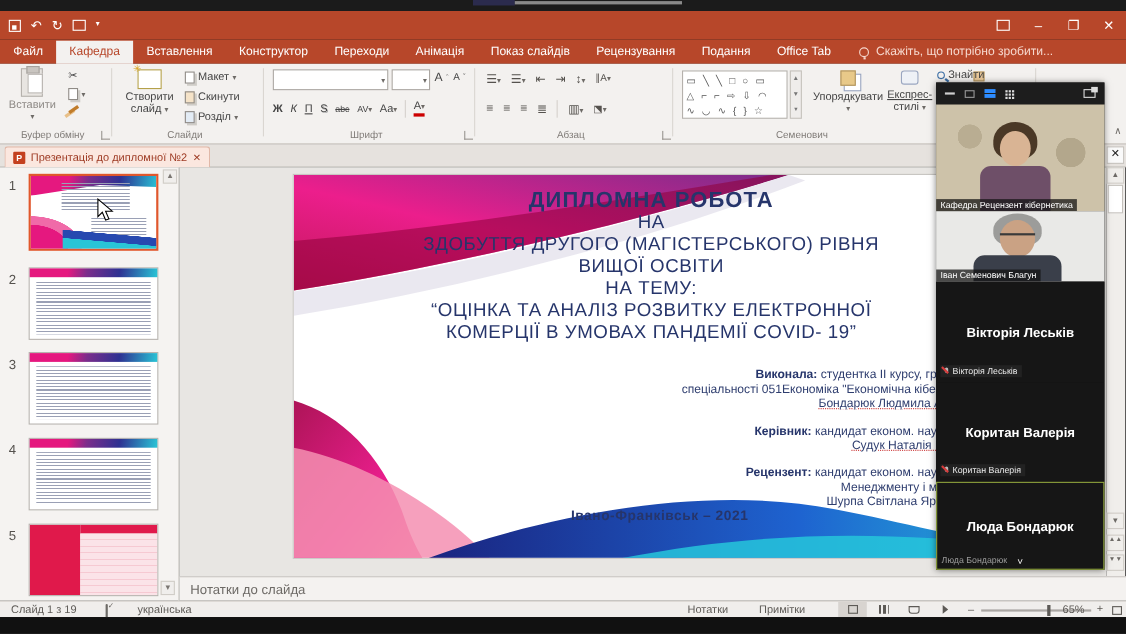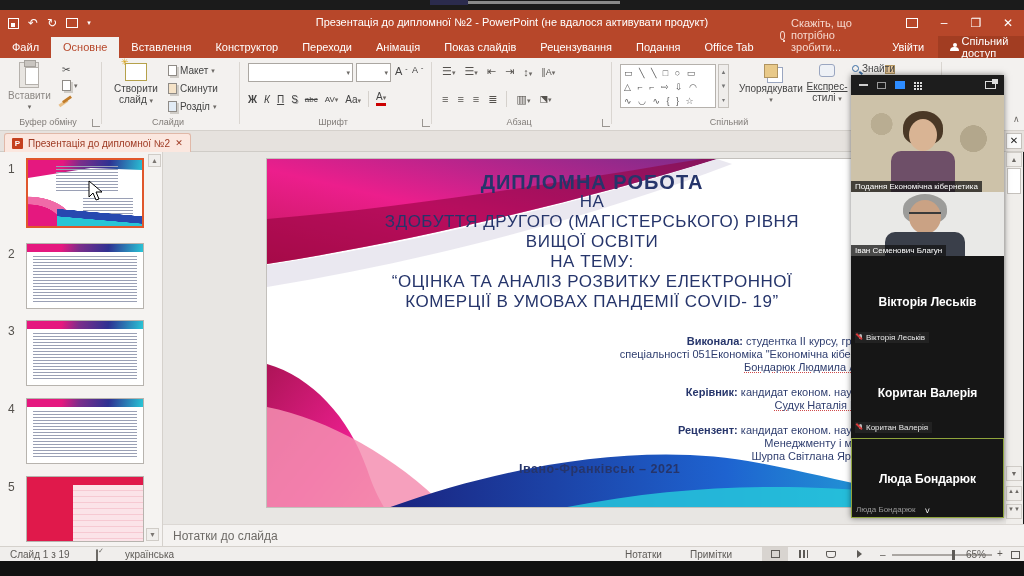--- a/index.html
+++ b/index.html
@@ -160,53 +160,45 @@
   </div>
 
   <div class="abs titlebar">
     <div class="qat">
       <span class="save-ic"></span>
       <span class="ic">↶</span>
       <span class="ic">↻</span>
       <span class="ribbon-disp-ic"></span>
       <span class="ic" style="font-size:7px;">▾</span>
     </div>
-    <div class="win-title">Презентація до дипломної №2 - PowerPoint (не вдалося активувати продукт)</div>
     <div class="win-controls">
       <div class="win-btn">
           <span class="ribbon-disp-ic"></span>
         </div>
       <div class="win-btn">–</div>
       <div class="win-btn">❐</div>
       <div class="win-btn">✕</div>
     </div>
   </div>
 
   <div class="abs tabrow">
     <span class="rtab">Файл</span>
-    <span class="rtab active">Основне</span>
+    <span class="rtab active">Кафедра</span>
     <span class="rtab">Вставлення</span>
     <span class="rtab">Конструктор</span>
     <span class="rtab">Переходи</span>
     <span class="rtab">Анімація</span>
     <span class="rtab">Показ слайдів</span>
     <span class="rtab">Рецензування</span>
     <span class="rtab">Подання</span>
     <span class="rtab">Office Tab</span>
     <span class="tellme">
         <span class="bulb"></span>
         <span>Скажіть, що потрібно зробити...</span>
       </span>
-    <div class="tab-right">
-      <span class="signin">Увійти</span>
-      <span class="share-btn">
-          <span class="person-ic"></span>
-          <span>Спільний доступ</span>
-        </span>
-    </div>
   </div>
 
   <div class="abs ribbon">
 
     <div class="rgroup" style="left:0;width:102px;">
       <div class="bigbtn" style="left:8px;top:4px;">
         <span class="paste-ic"></span>
         <span style="color:#8c8884;margin-top:2px;">Вставити</span>
         <span class="arrow">▾</span>
       </div>
@@ -334,21 +326,21 @@
       <div class="smallrow" style="left:242px;top:25px;">
           <span class="outline-ic"></span>
           <span>Контур фігури</span>
           <span class="arrow">▾</span>
         </div>
       <div class="smallrow" style="left:242px;top:43px;">
           <span class="fx-ic"></span>
           <span>Ефекти для фігур</span>
           <span class="arrow">▾</span>
         </div>
-      <div class="glabel" style="left:-90px;">Спільний</div>
+      <div class="glabel" style="left:-90px;">Семенович</div>
       <div class="launcher"></div>
       <div class="gsep"></div>
     </div>
 
     <div class="rgroup" style="left:942px;width:82px;">
       <div class="smallrow" style="left:-90px;top:5px;">
           <span class="mag-ic"></span>
           <span>Знайти</span>
         </div>
       <div class="smallrow" style="left:-90px;top:23px;">
@@ -526,21 +518,21 @@
       <span class="zp-speaker"></span>
       <span class="zp-gallery"></span>
       <span class="zp-grid"></span>
       <span class="zp-layout"></span>
     </div>
 
     <div class="zp-tile tile-video1">
       <span class="p-hair" style="left:52px;top:16px;width:40px;height:34px;background:#4a3826;"></span>
       <span class="p-head" style="left:58px;top:24px;width:28px;height:32px;background:#d9b494;"></span>
       <span class="p-body" style="left:40px;top:56px;width:64px;height:41px;background:#6e4f68;"></span>
-      <span class="zp-label">Подання Економічна кібернетика</span>
+      <span class="zp-label">Кафедра Рецензент кібернетика</span>
     </div>
 
     <div class="zp-tile tile-video2">
       <span class="p-hair" style="left:52px;top:2px;width:44px;height:30px;background:#9c9c9a;"></span>
       <span class="p-head" style="left:58px;top:8px;width:32px;height:34px;background:#caa284;"></span>
       <span class="abs" style="left:58px;top:20px;width:32px;height:4px;border-top:2px solid #3a3a3a;"></span>
       <span class="p-body" style="left:34px;top:40px;width:80px;height:24px;background:#3a3f4a;"></span>
       <span class="zp-label">Іван Семенович Благун</span>
     </div>
 

